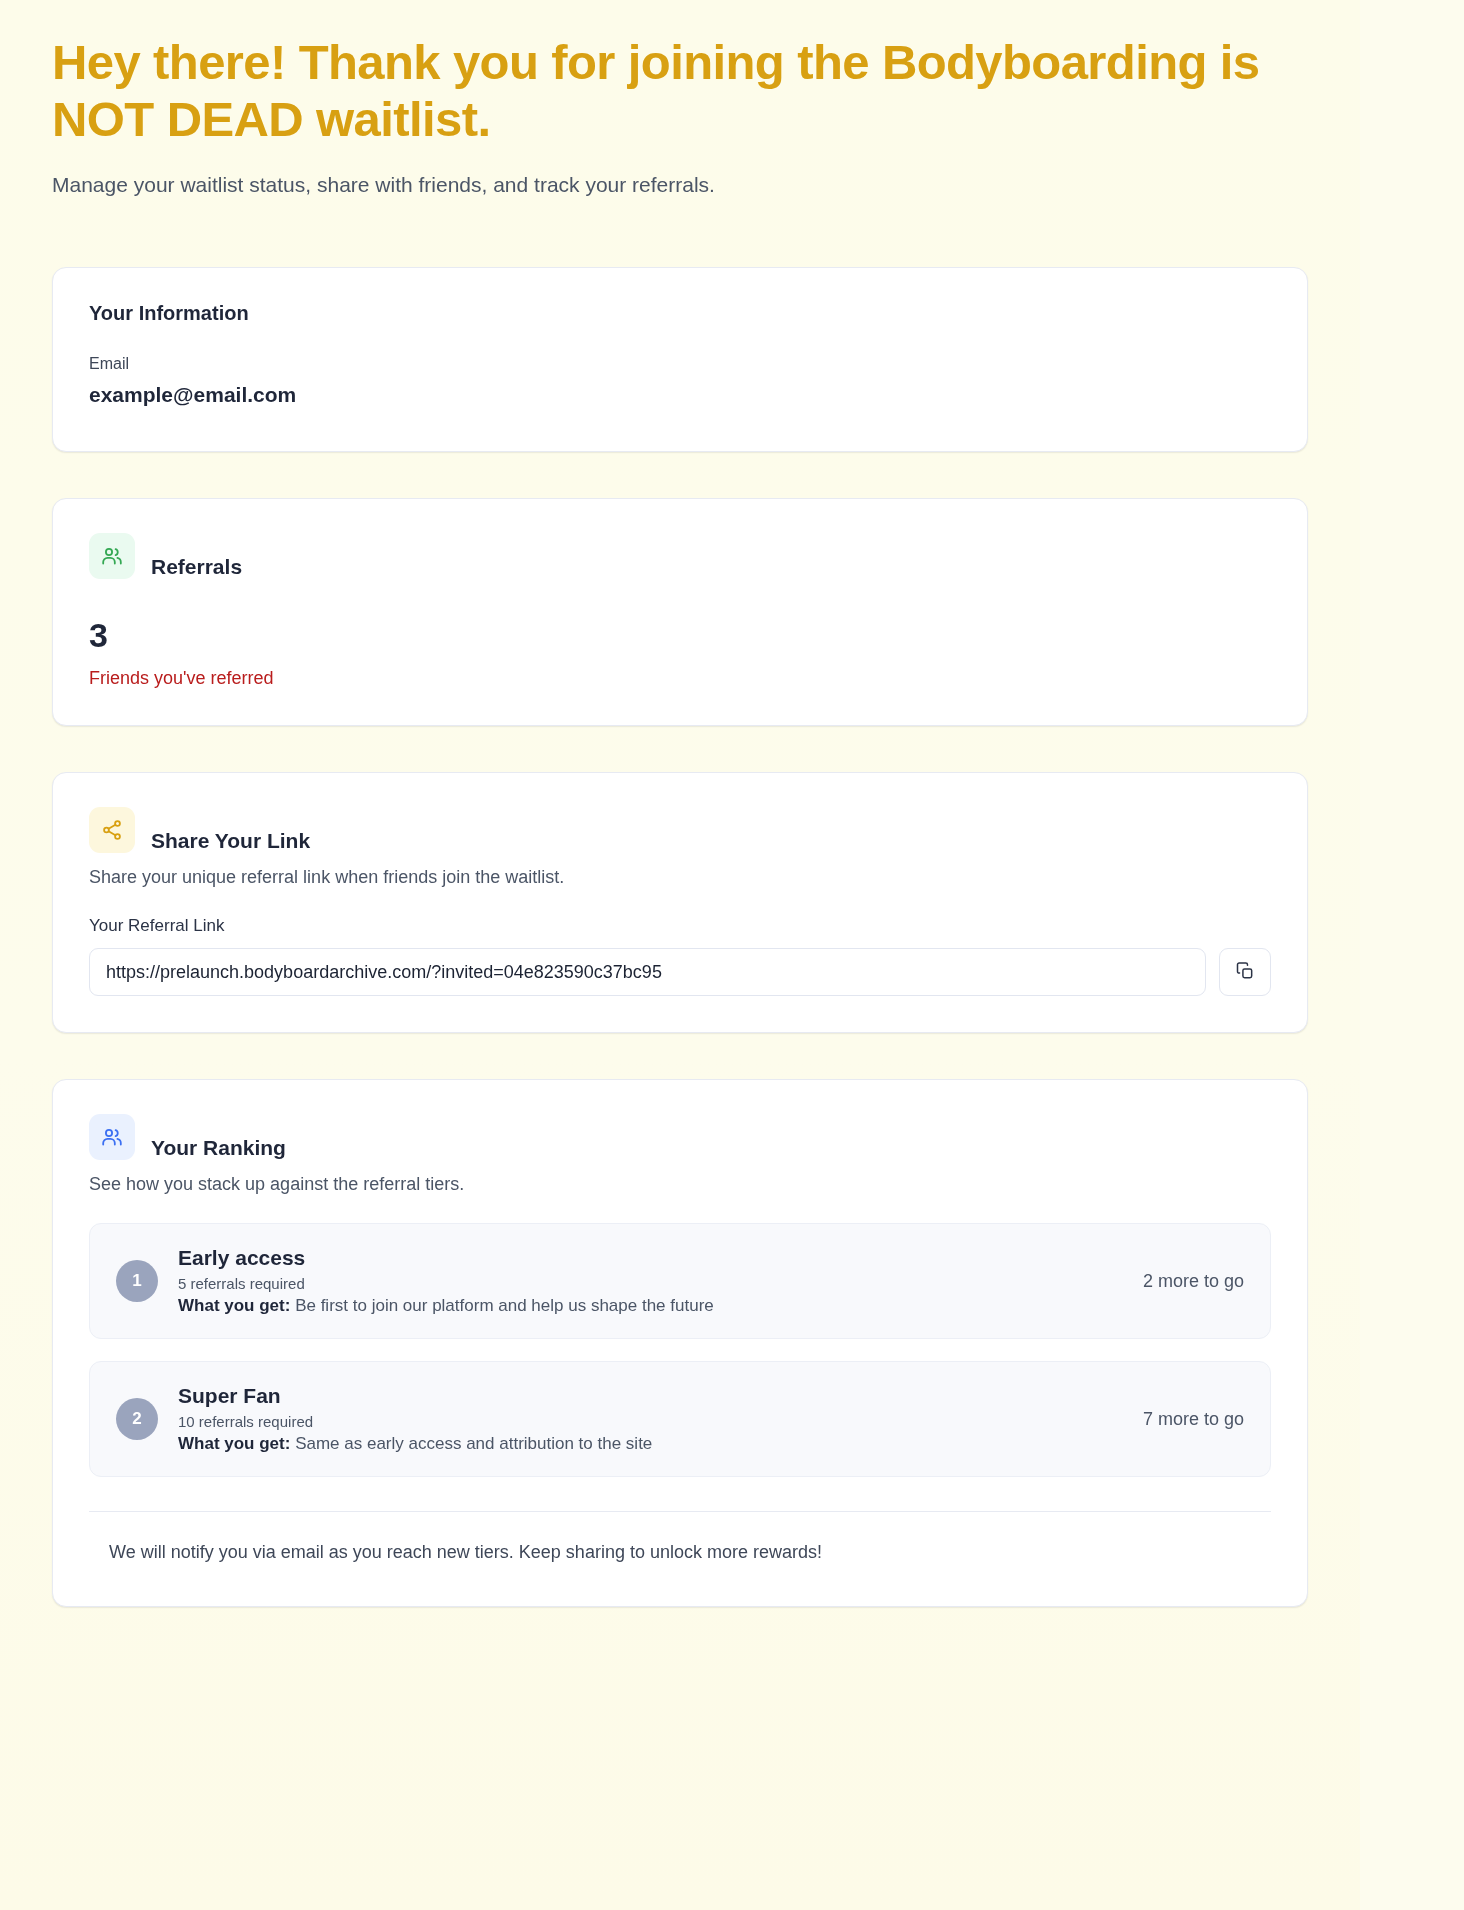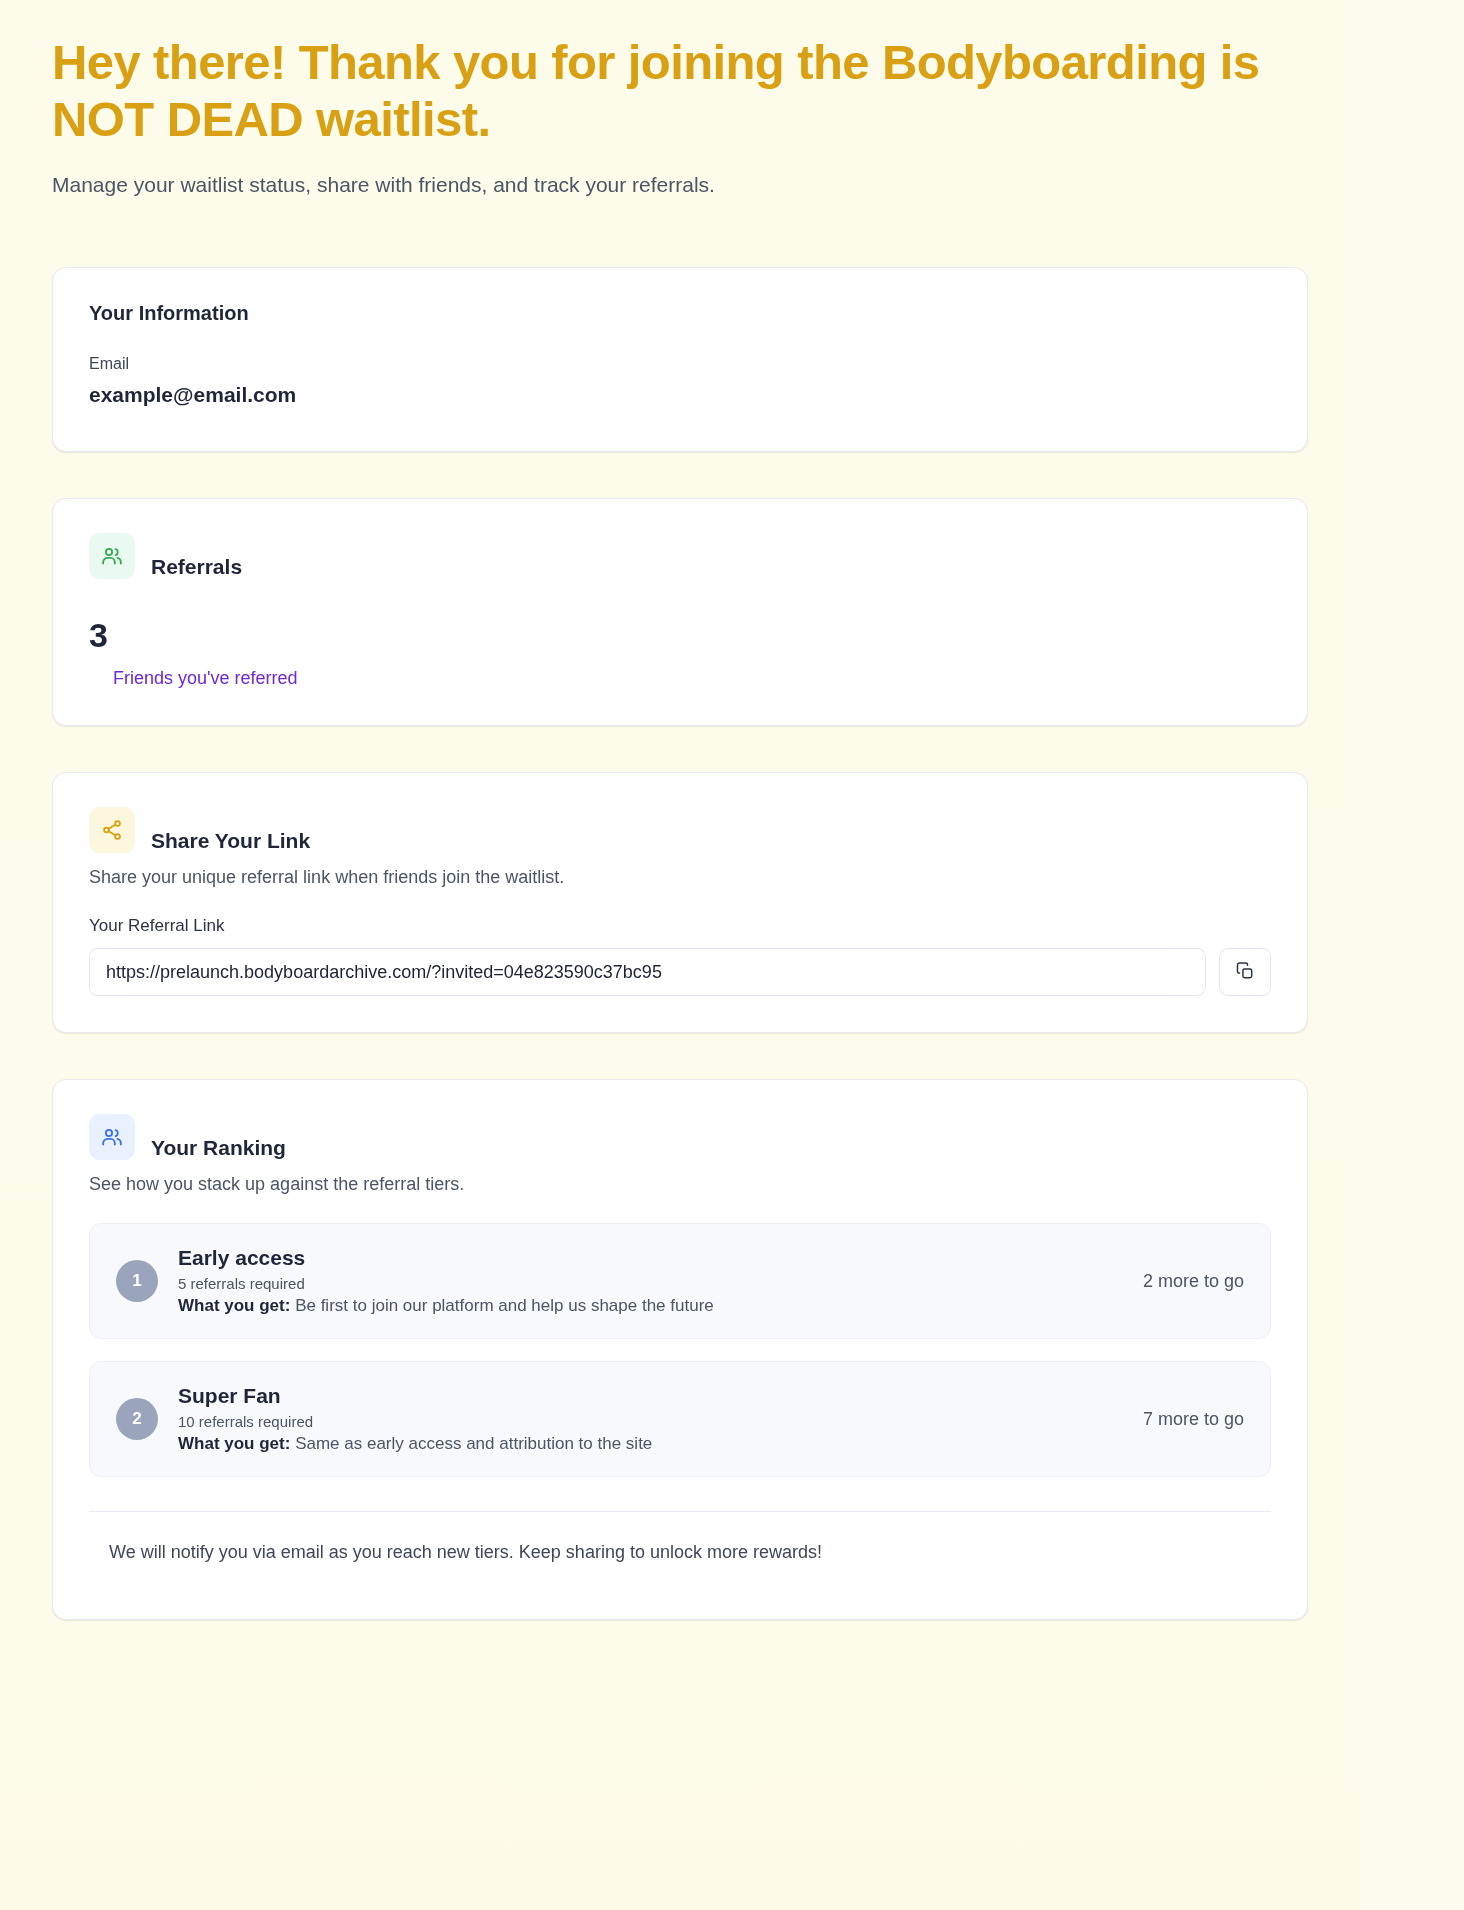--- a/index.html
+++ b/index.html
@@ -40,21 +40,21 @@
   
   .card {
     background: #ffffff;
     border: 1px solid #e7eaf2;
     border-radius: 14px;
     box-shadow: 0 1px 2px rgba(20,25,45,0.05), 0 1px 1px rgba(20,25,45,0.03);
     margin-bottom: 46px;
     padding: 34px 36px 36px 36px;
   }
   .card.info   { padding-bottom: 44px; }
-  .card.rank   { margin-bottom: 0; padding-bottom: 56px; margin-top: 24px; }
+  .card.rank   { margin-bottom: 0; padding-bottom: 43px; margin-top: 24px; }
 
   .card-title-plain {
     font-size: 20px;
     font-weight: 700;
     color: #1f2639;
     margin-bottom: 30px;
   }
 
   .card-head {
     display: flex;
@@ -101,22 +101,21 @@
   .stat-block { margin-top: 38px; }
   .stat-number {
     font-size: 34px;
     font-weight: 700;
     color: #1f2639;
     line-height: 1.1;
     margin-bottom: 14px;
   }
   .stat-caption {
     font-size: 18px;
-    color: #6d28d9;
-    margin-left: 24px;
+    color: #b91c1c;
   }
 
   
   .input-label {
     font-size: 17px;
     color: #2b3346;
     font-weight: 400;
     margin-bottom: 12px;
   }
   .input-row {

